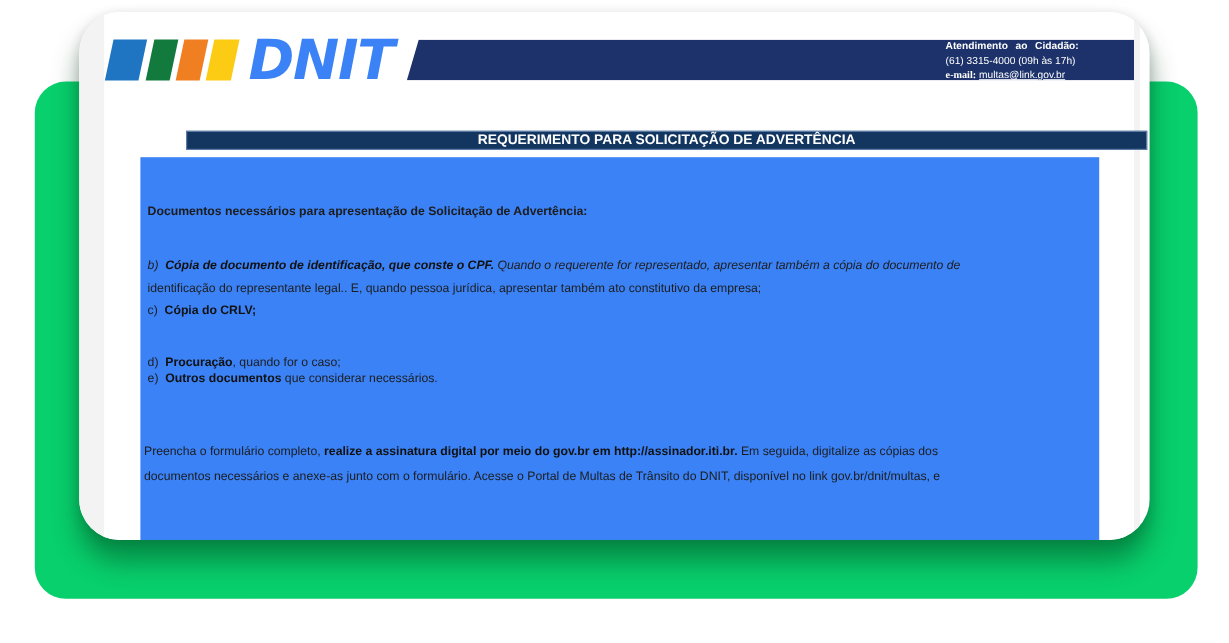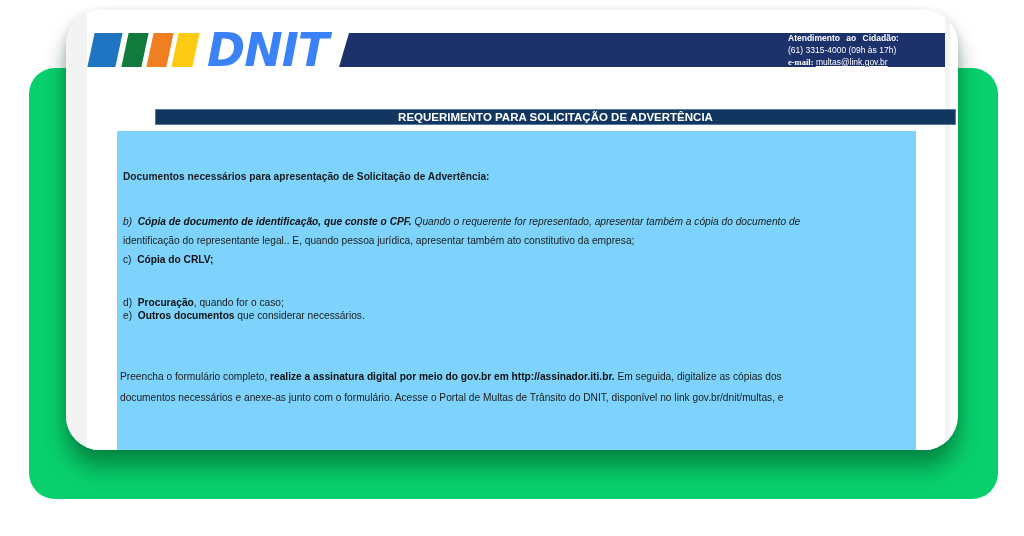--- a/index.html
+++ b/index.html
@@ -58,21 +58,21 @@
 
     
     .title-bar {
       position: absolute; left: 28px; top: 99px; width: 801px; height: 16px;
       background: #123660; border: 1px solid #5a7ba6;
       color: #ffffff; font-family: "Liberation Sans", sans-serif; font-weight: bold;
       font-size: 11.5px; line-height: 14px; text-align: center; margin-left: 40px;
     }
     .content {
       position: absolute; left: 30px; top: 121px; width: 799px; height: 330px;
-      background: #7dd3fc;
+      background: #3b82f6;
       font-family: "Liberation Sans", sans-serif; color: #1c1c1c; font-size: 10.2px;
     }
     .content .line { position: absolute; left: 6px; white-space: nowrap; line-height: 13px; }
     .content b { color: #111; }
     .content .para { left: 3px; }
   </style>
 </head>
 <body>
 
 <div class="stage">

